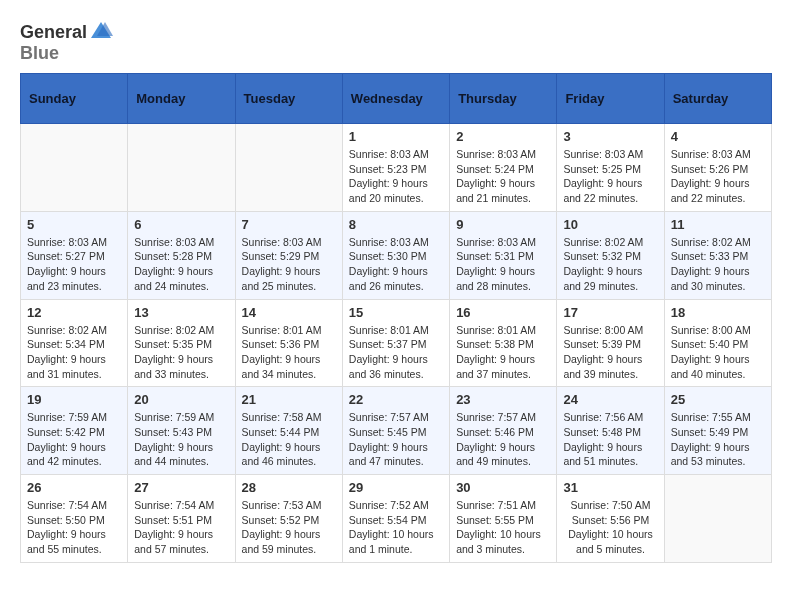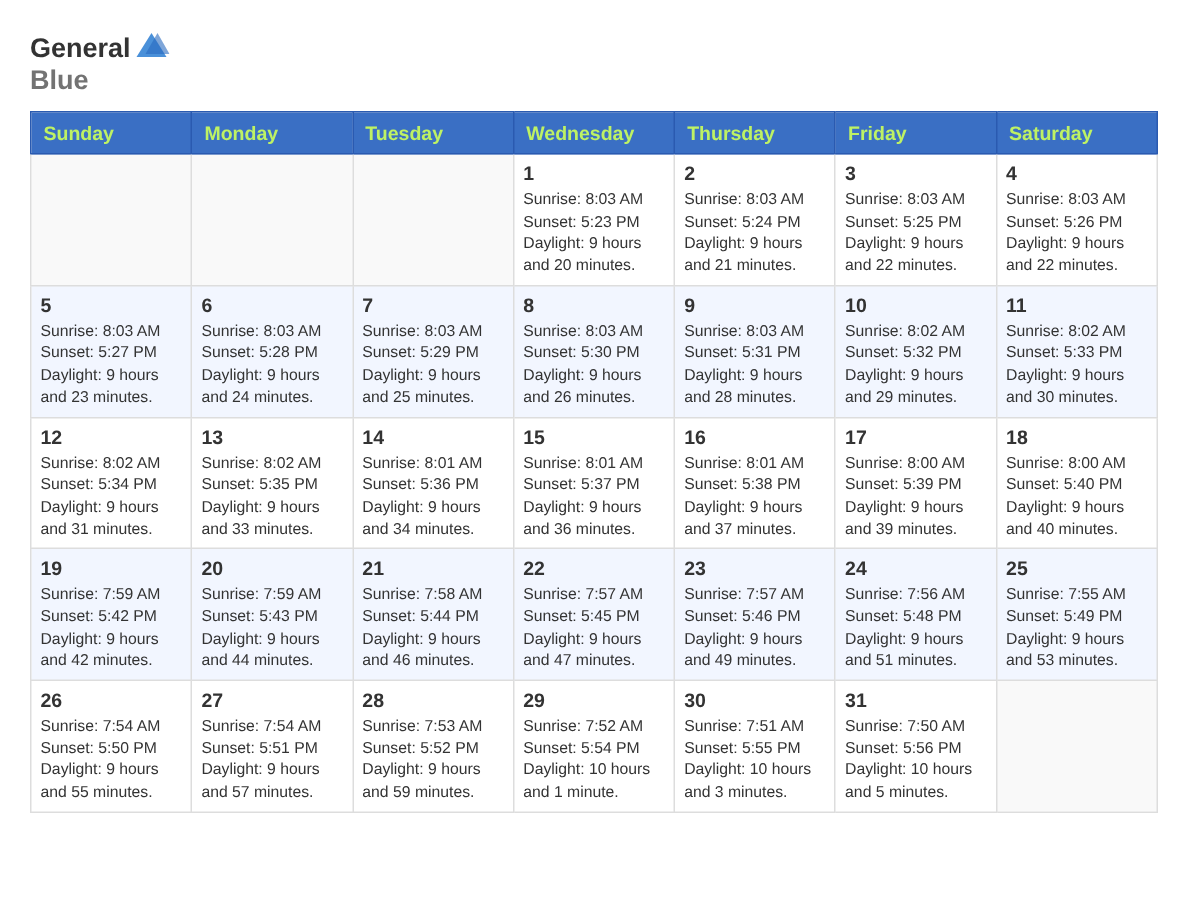--- a/index.html
+++ b/index.html
@@ -49,23 +49,23 @@
       font-size: 14px;
       color: #555;
     }
     .calendar {
       width: 100%;
       border-collapse: collapse;
       border: 1px solid #ccc;
     }
     .calendar th {
       background: #3a6fc4;
-      color: #bef264;
+      color: #0f172a;
       text-align: left;
-      padding: 6px 8px;
+      padding: 17px 8px;
       font-size: 13px;
       font-weight: bold;
       border: 1px solid #2a5ab0;
     }
     .calendar td {
       vertical-align: top;
       padding: 5px 6px;
       font-size: 11px;
       color: #333;
       border: 1px solid #ddd;
@@ -339,21 +339,21 @@
         </td>
         <td>
           <span class="day-number">30</span>
           <div class="day-info" style="white-space: pre-line;">Sunrise: 7:51 AM
 Sunset: 5:55 PM
 Daylight: 10 hours
 and 3 minutes.</div>
         </td>
         <td>
           <span class="day-number">31</span>
-          <div class="day-info" style="white-space: pre-line;">Sunrise: 7:50 AM
+          <div class="day-info" style="white-space: pre-line; text-align: center;">Sunrise: 7:50 AM
 Sunset: 5:56 PM
 Daylight: 10 hours
 and 5 minutes.</div>
         </td>
         <td class="empty"></td>
       </tr>
     </tbody>
 </table>
 
 </body></html>

